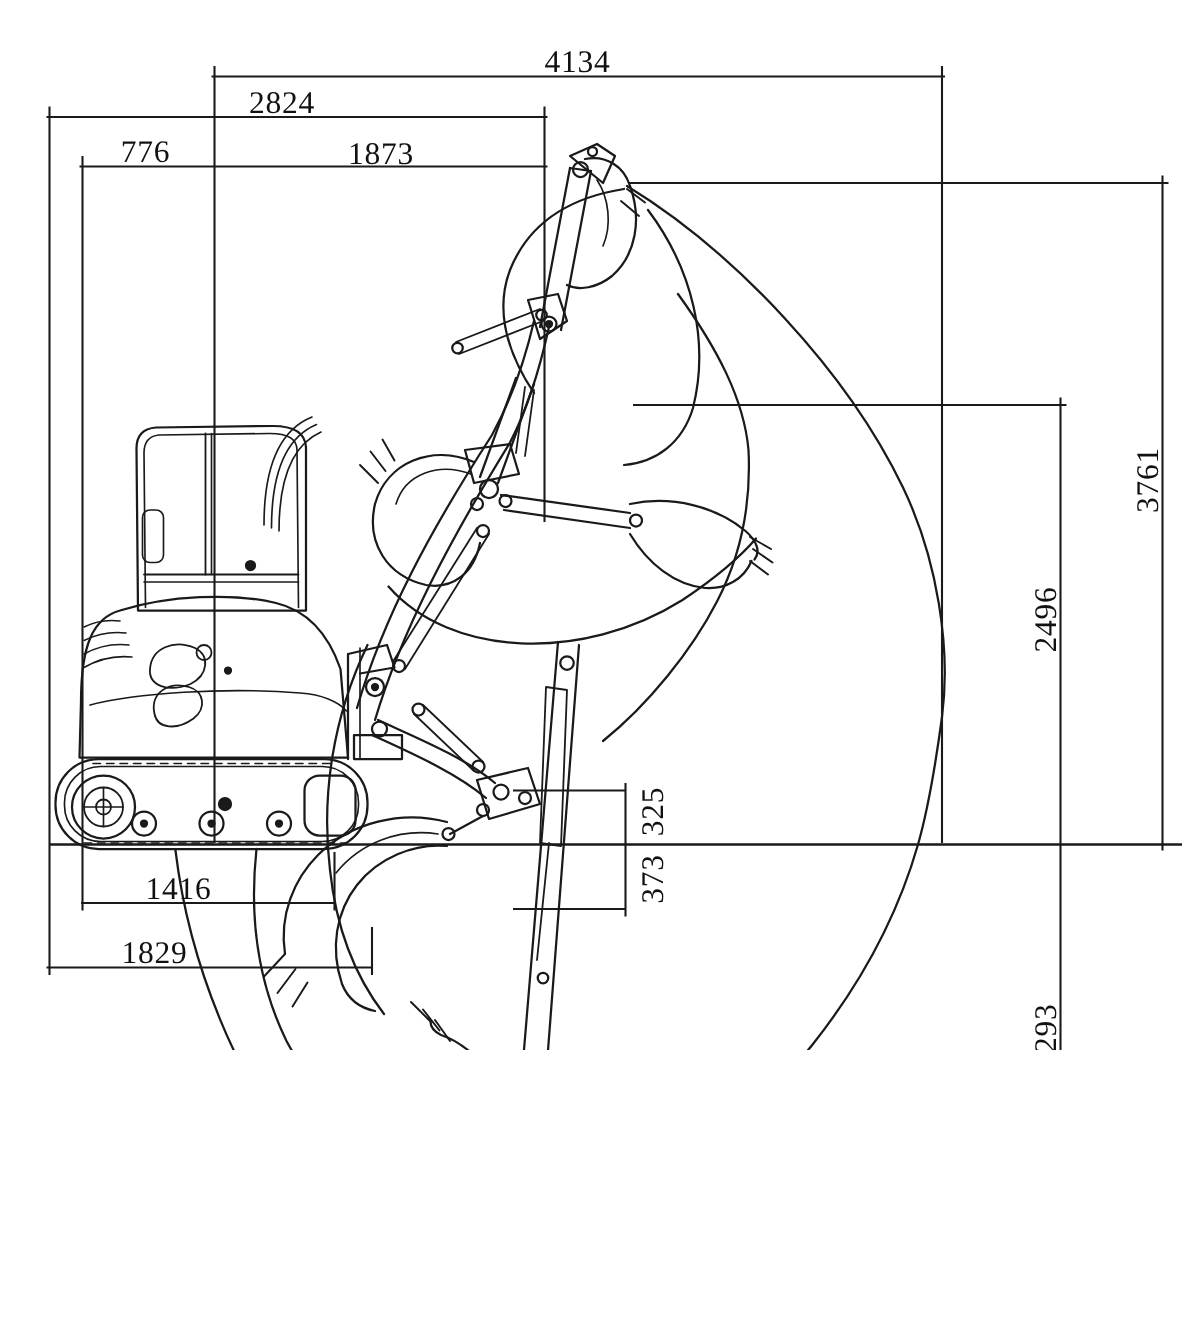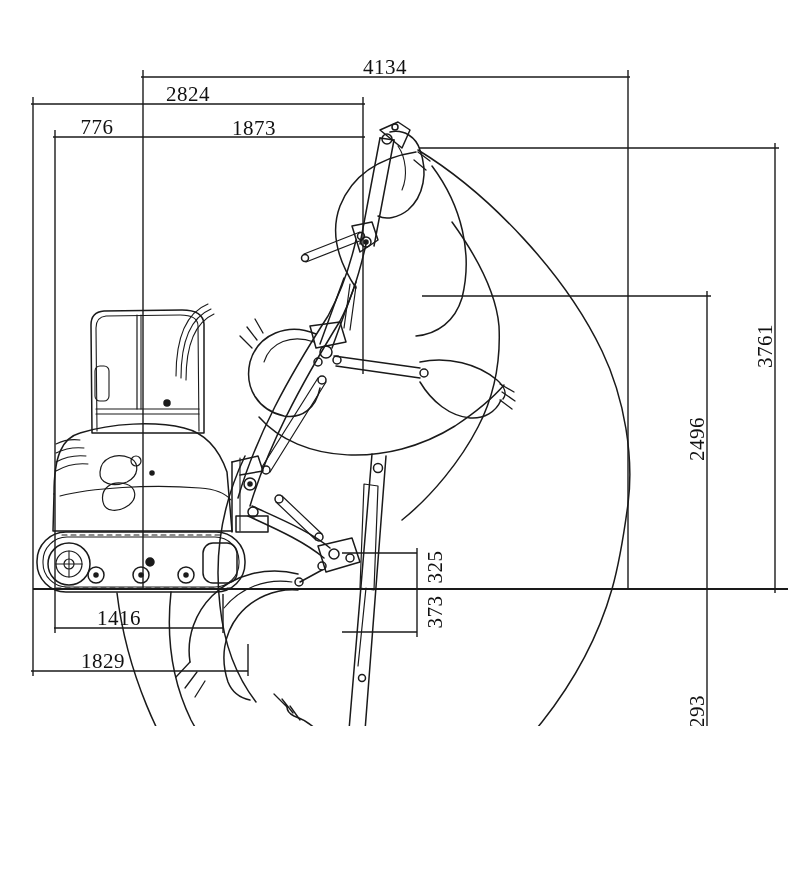--- a/index.html
+++ b/index.html
@@ -2,21 +2,20 @@
 <html><head>
 <meta charset="utf-8">
 <style>
   html,body{margin:0;padding:0;background:#ffffff;}
   .stage{
     position:relative;
     width:800px;height:700px;
     background:#ffffff;
     overflow:hidden;
     font-family:"Liberation Serif", serif;
-    margin-top:26px;
   }
   svg{display:block}
   .dimtext{
     font-family:"Liberation Serif", serif;
     font-size:21px;
     fill:#111111;
     letter-spacing:0.5px;
   }
 </style>
 </head>

